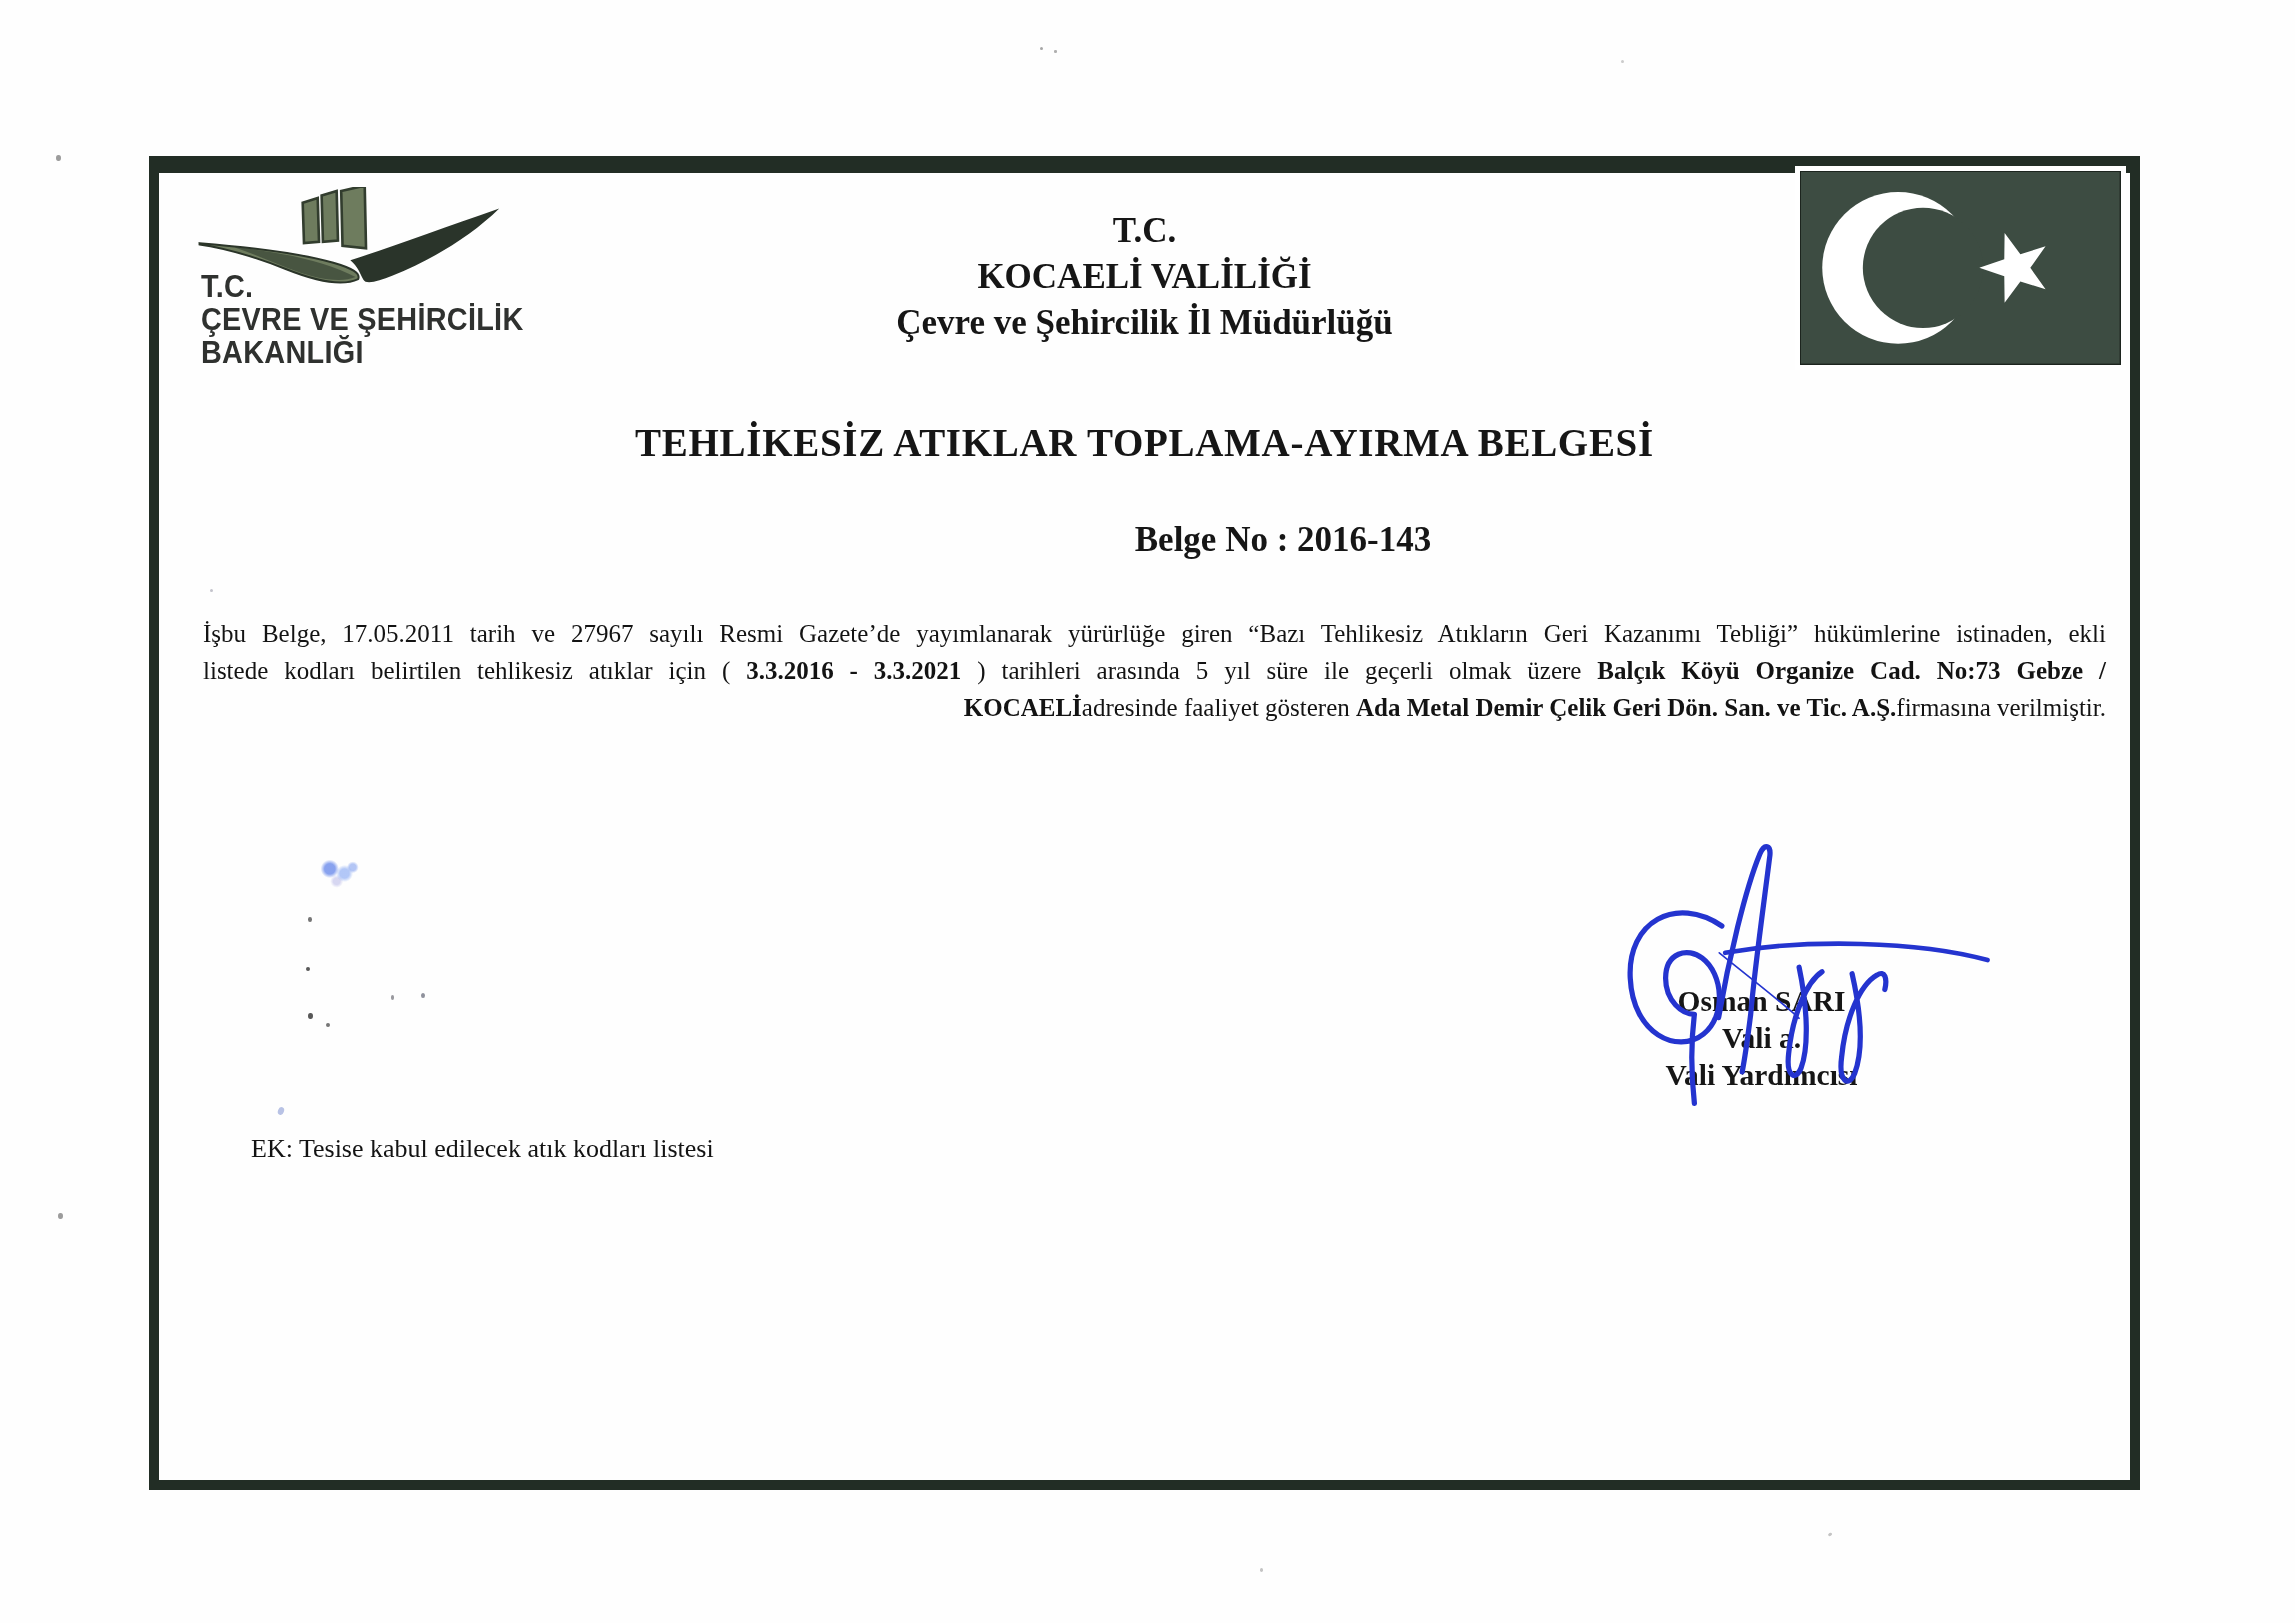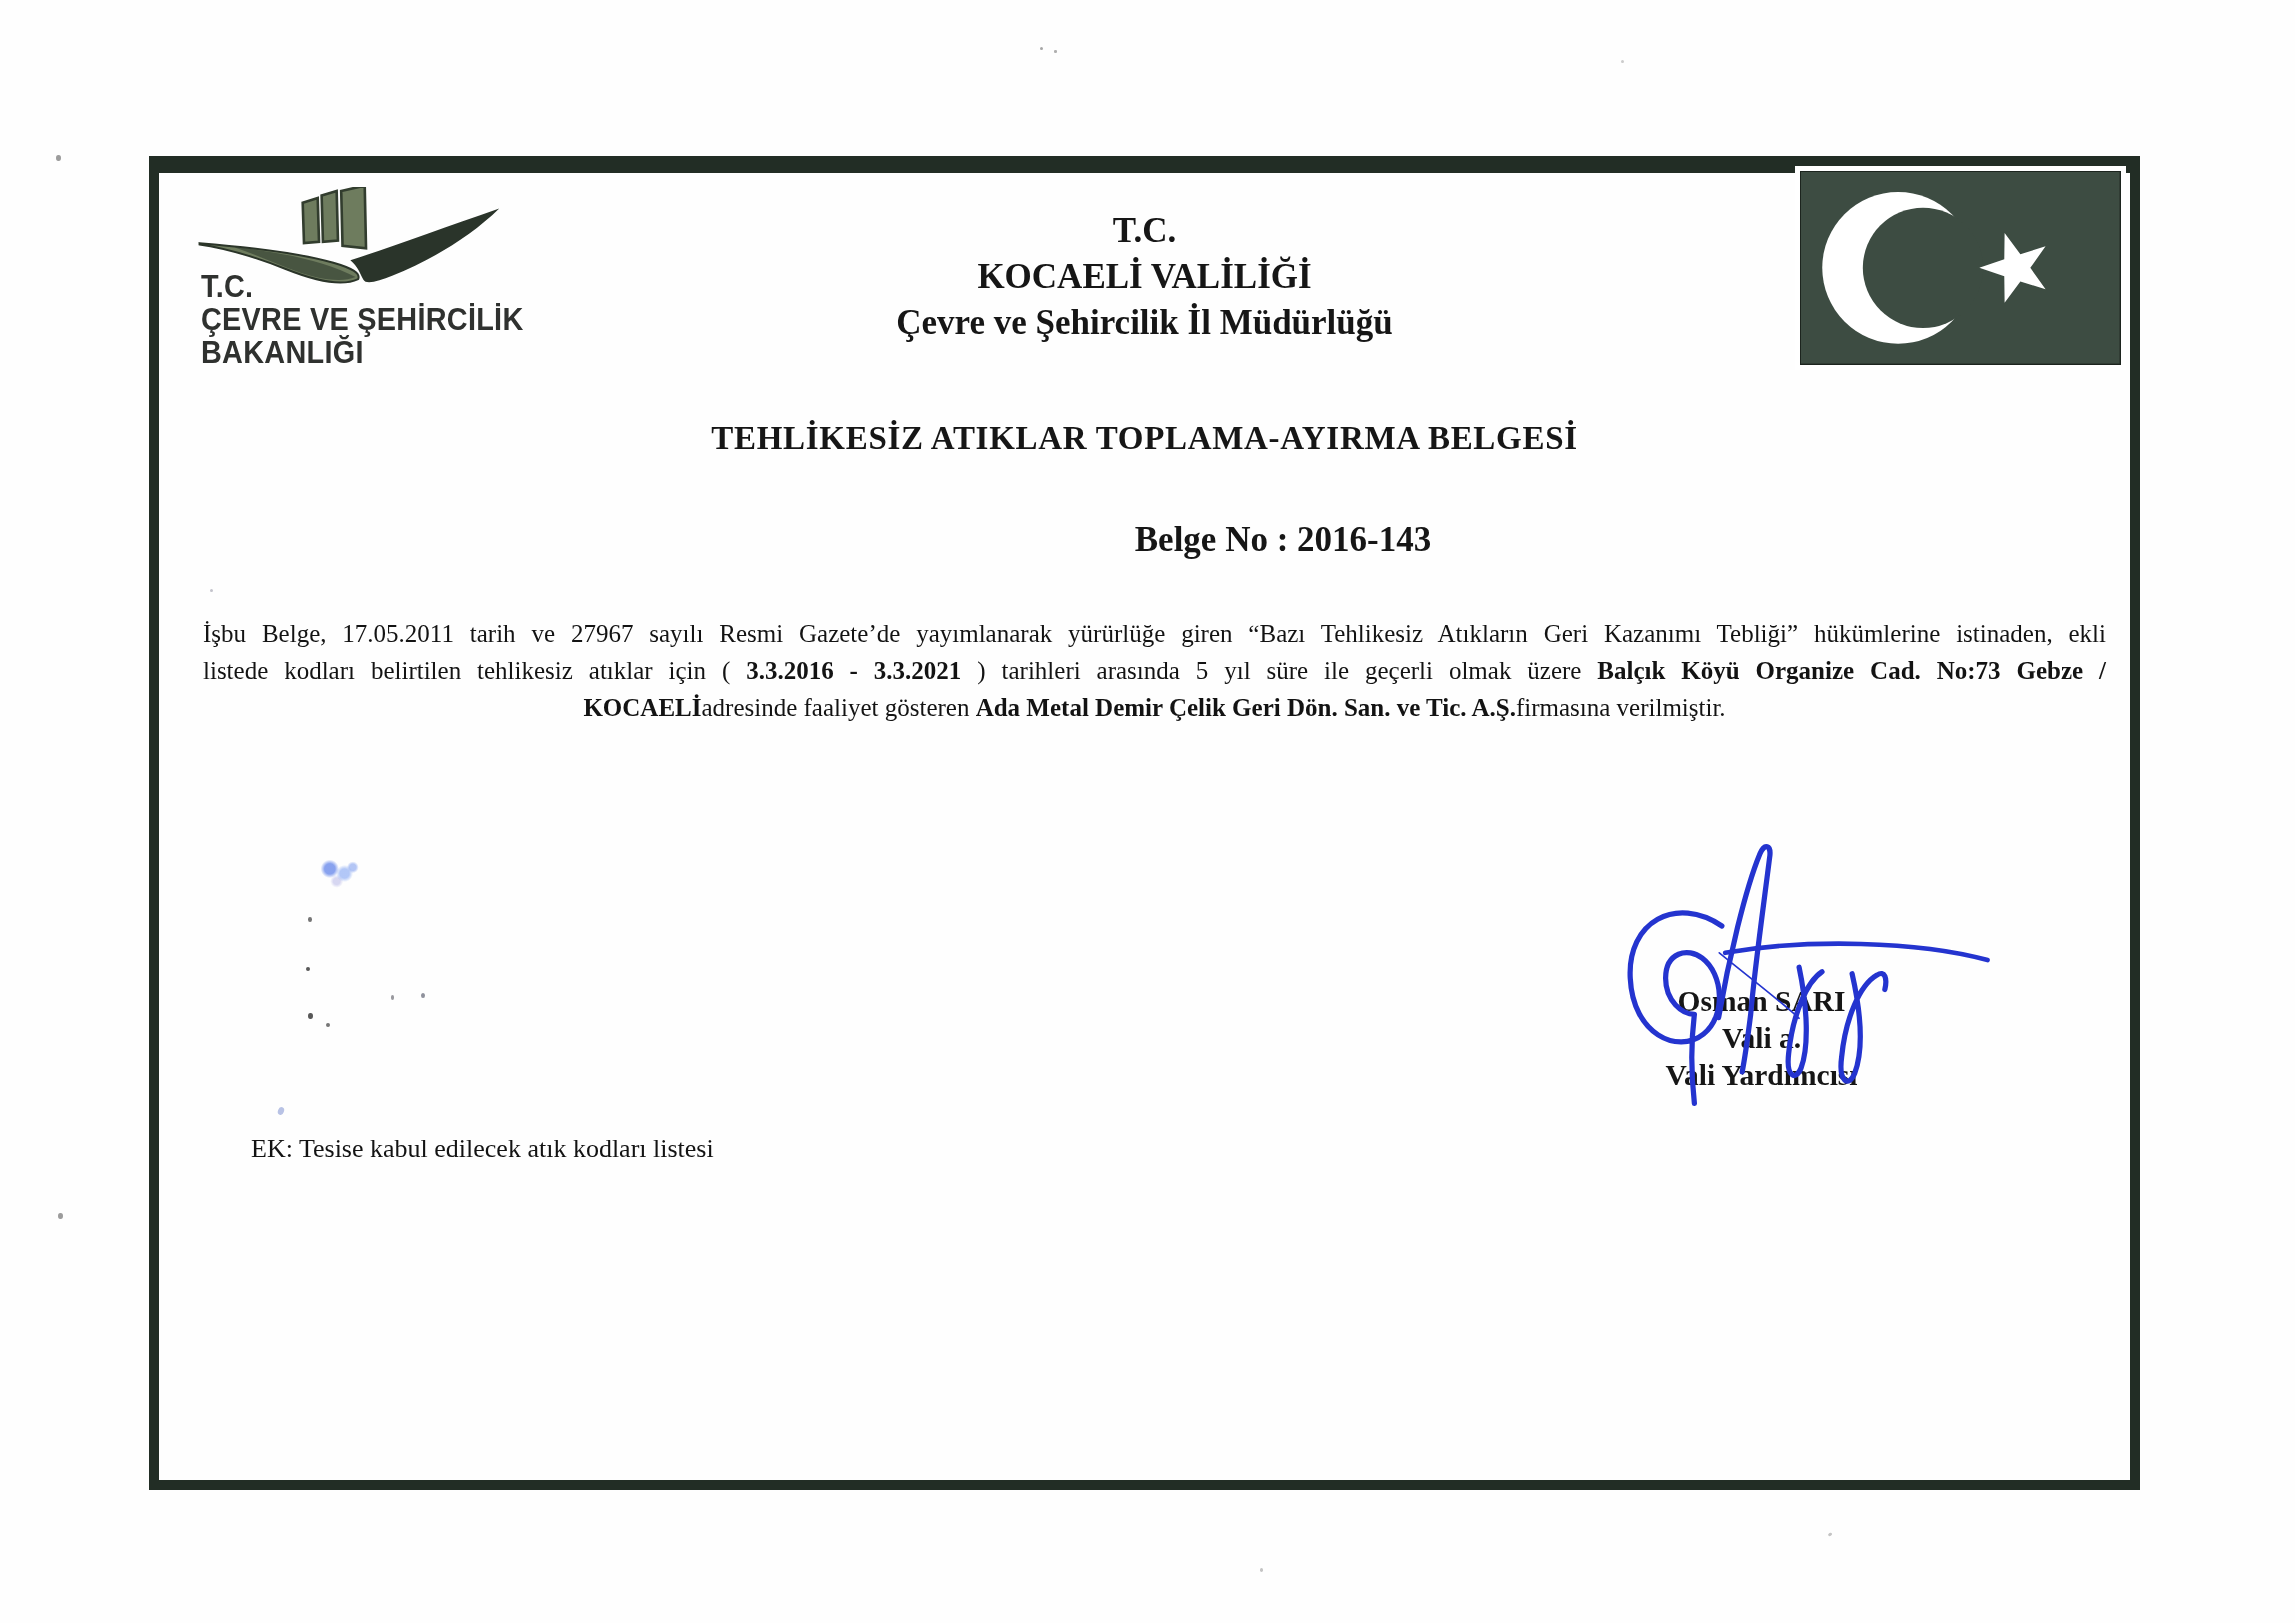--- a/index.html
+++ b/index.html
@@ -25,32 +25,32 @@
     font-weight:bold;font-size:35px;line-height:46px;white-space:nowrap;
   }
   
   .flag{
     position:absolute;left:1795px;top:166px;width:331px;height:204px;
     background:#ffffff;padding:5.2px;box-sizing:border-box;z-index:3;
   }
   .flag svg{display:block;width:100%;height:100%;}
   .doc-title{
     position:absolute;left:149px;top:420px;width:1991px;text-align:center;
-    font-weight:bold;font-size:33px;letter-spacing:0.7px;white-space:nowrap;
+    font-weight:bold;font-size:39px;letter-spacing:0.7px;white-space:nowrap;
   }
   .belge-no{
     position:absolute;left:149px;top:520px;width:2268px;text-align:center;
     font-weight:bold;font-size:35px;white-space:nowrap;
   }
   .body-par{
     position:absolute;left:203px;top:615px;width:1903px;
     font-size:25px;line-height:37px;color:#131313;
   }
   .jline{text-align:justify;text-align-last:justify;white-space:nowrap;}
-  .lline{text-align:center;white-space:nowrap;}
+  .lline{text-align:right;white-space:nowrap;}
   .validity{
     position:absolute;left:203px;top:791px;font-size:26px;line-height:37px;white-space:nowrap;color:#131313;
   }
   .sig-block{
     position:absolute;left:1552px;top:983px;width:419px;text-align:center;
     font-weight:bold;font-size:29.5px;line-height:37px;z-index:2;white-space:nowrap;
   }
   .sig-ink{position:absolute;left:1591px;top:818px;width:445px;height:288px;z-index:5;pointer-events:none;}
   .ek{
     position:absolute;left:203px;top:1130px;font-size:26px;line-height:37px;white-space:nowrap;color:#131313;margin-left:48px;

